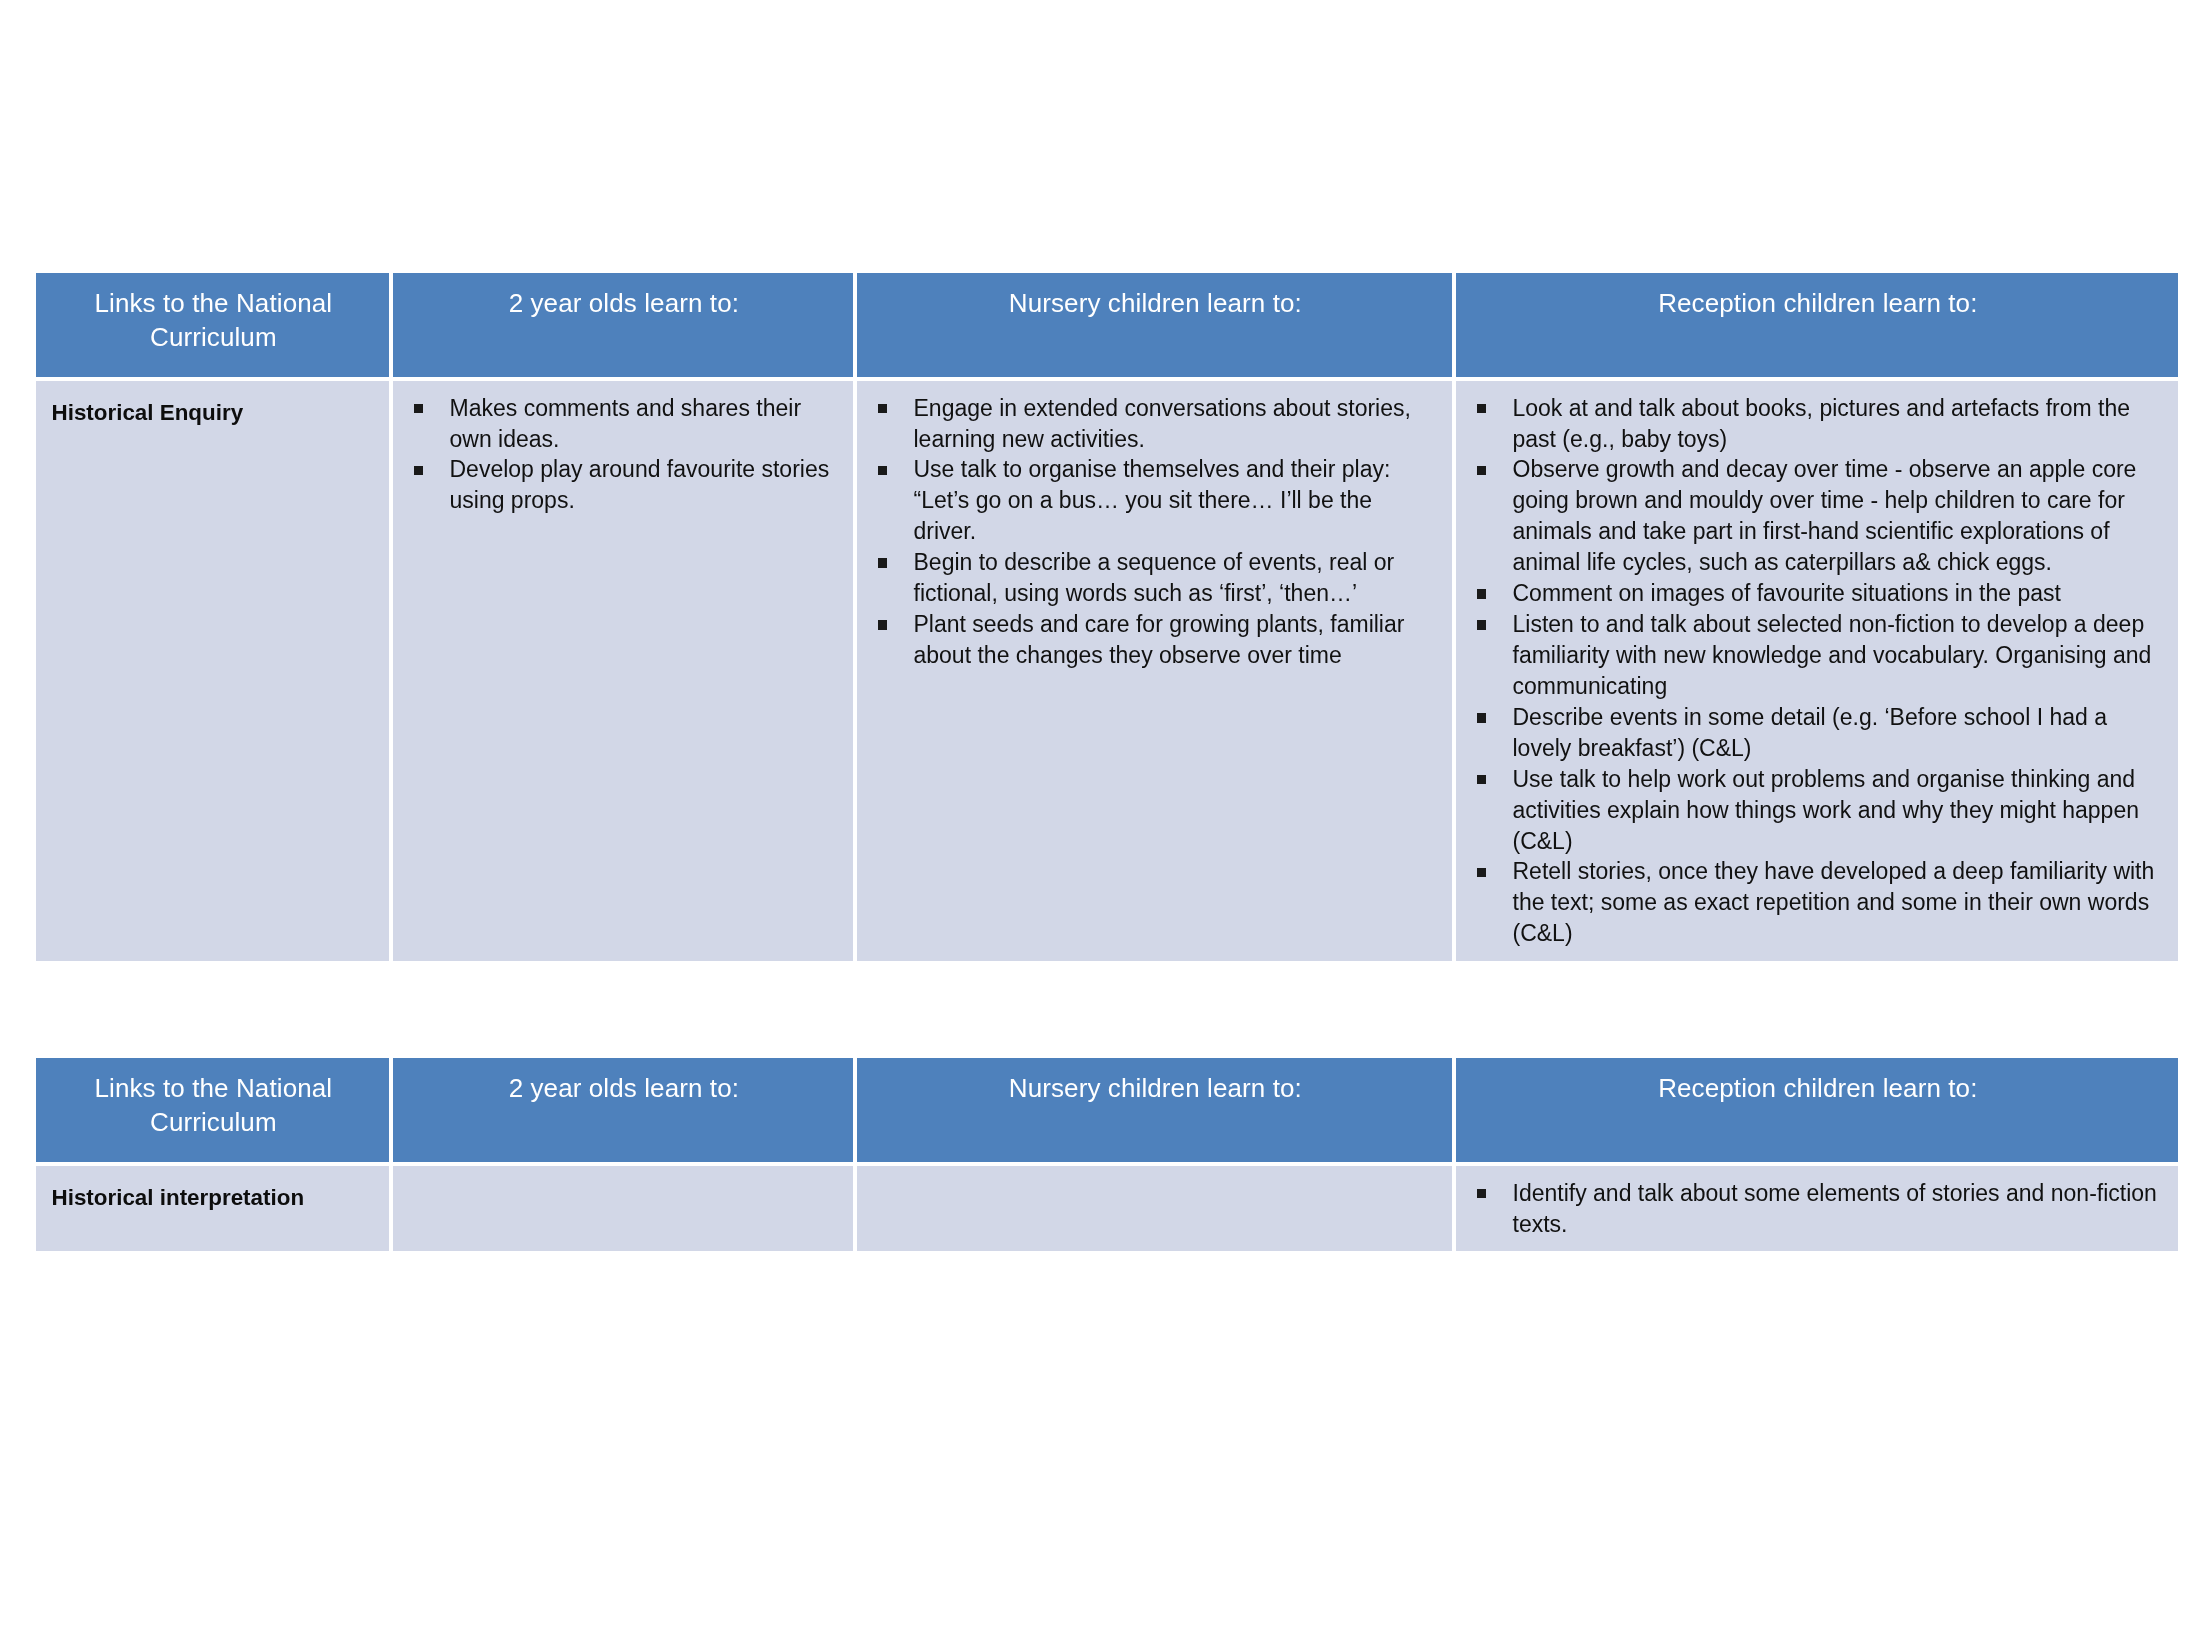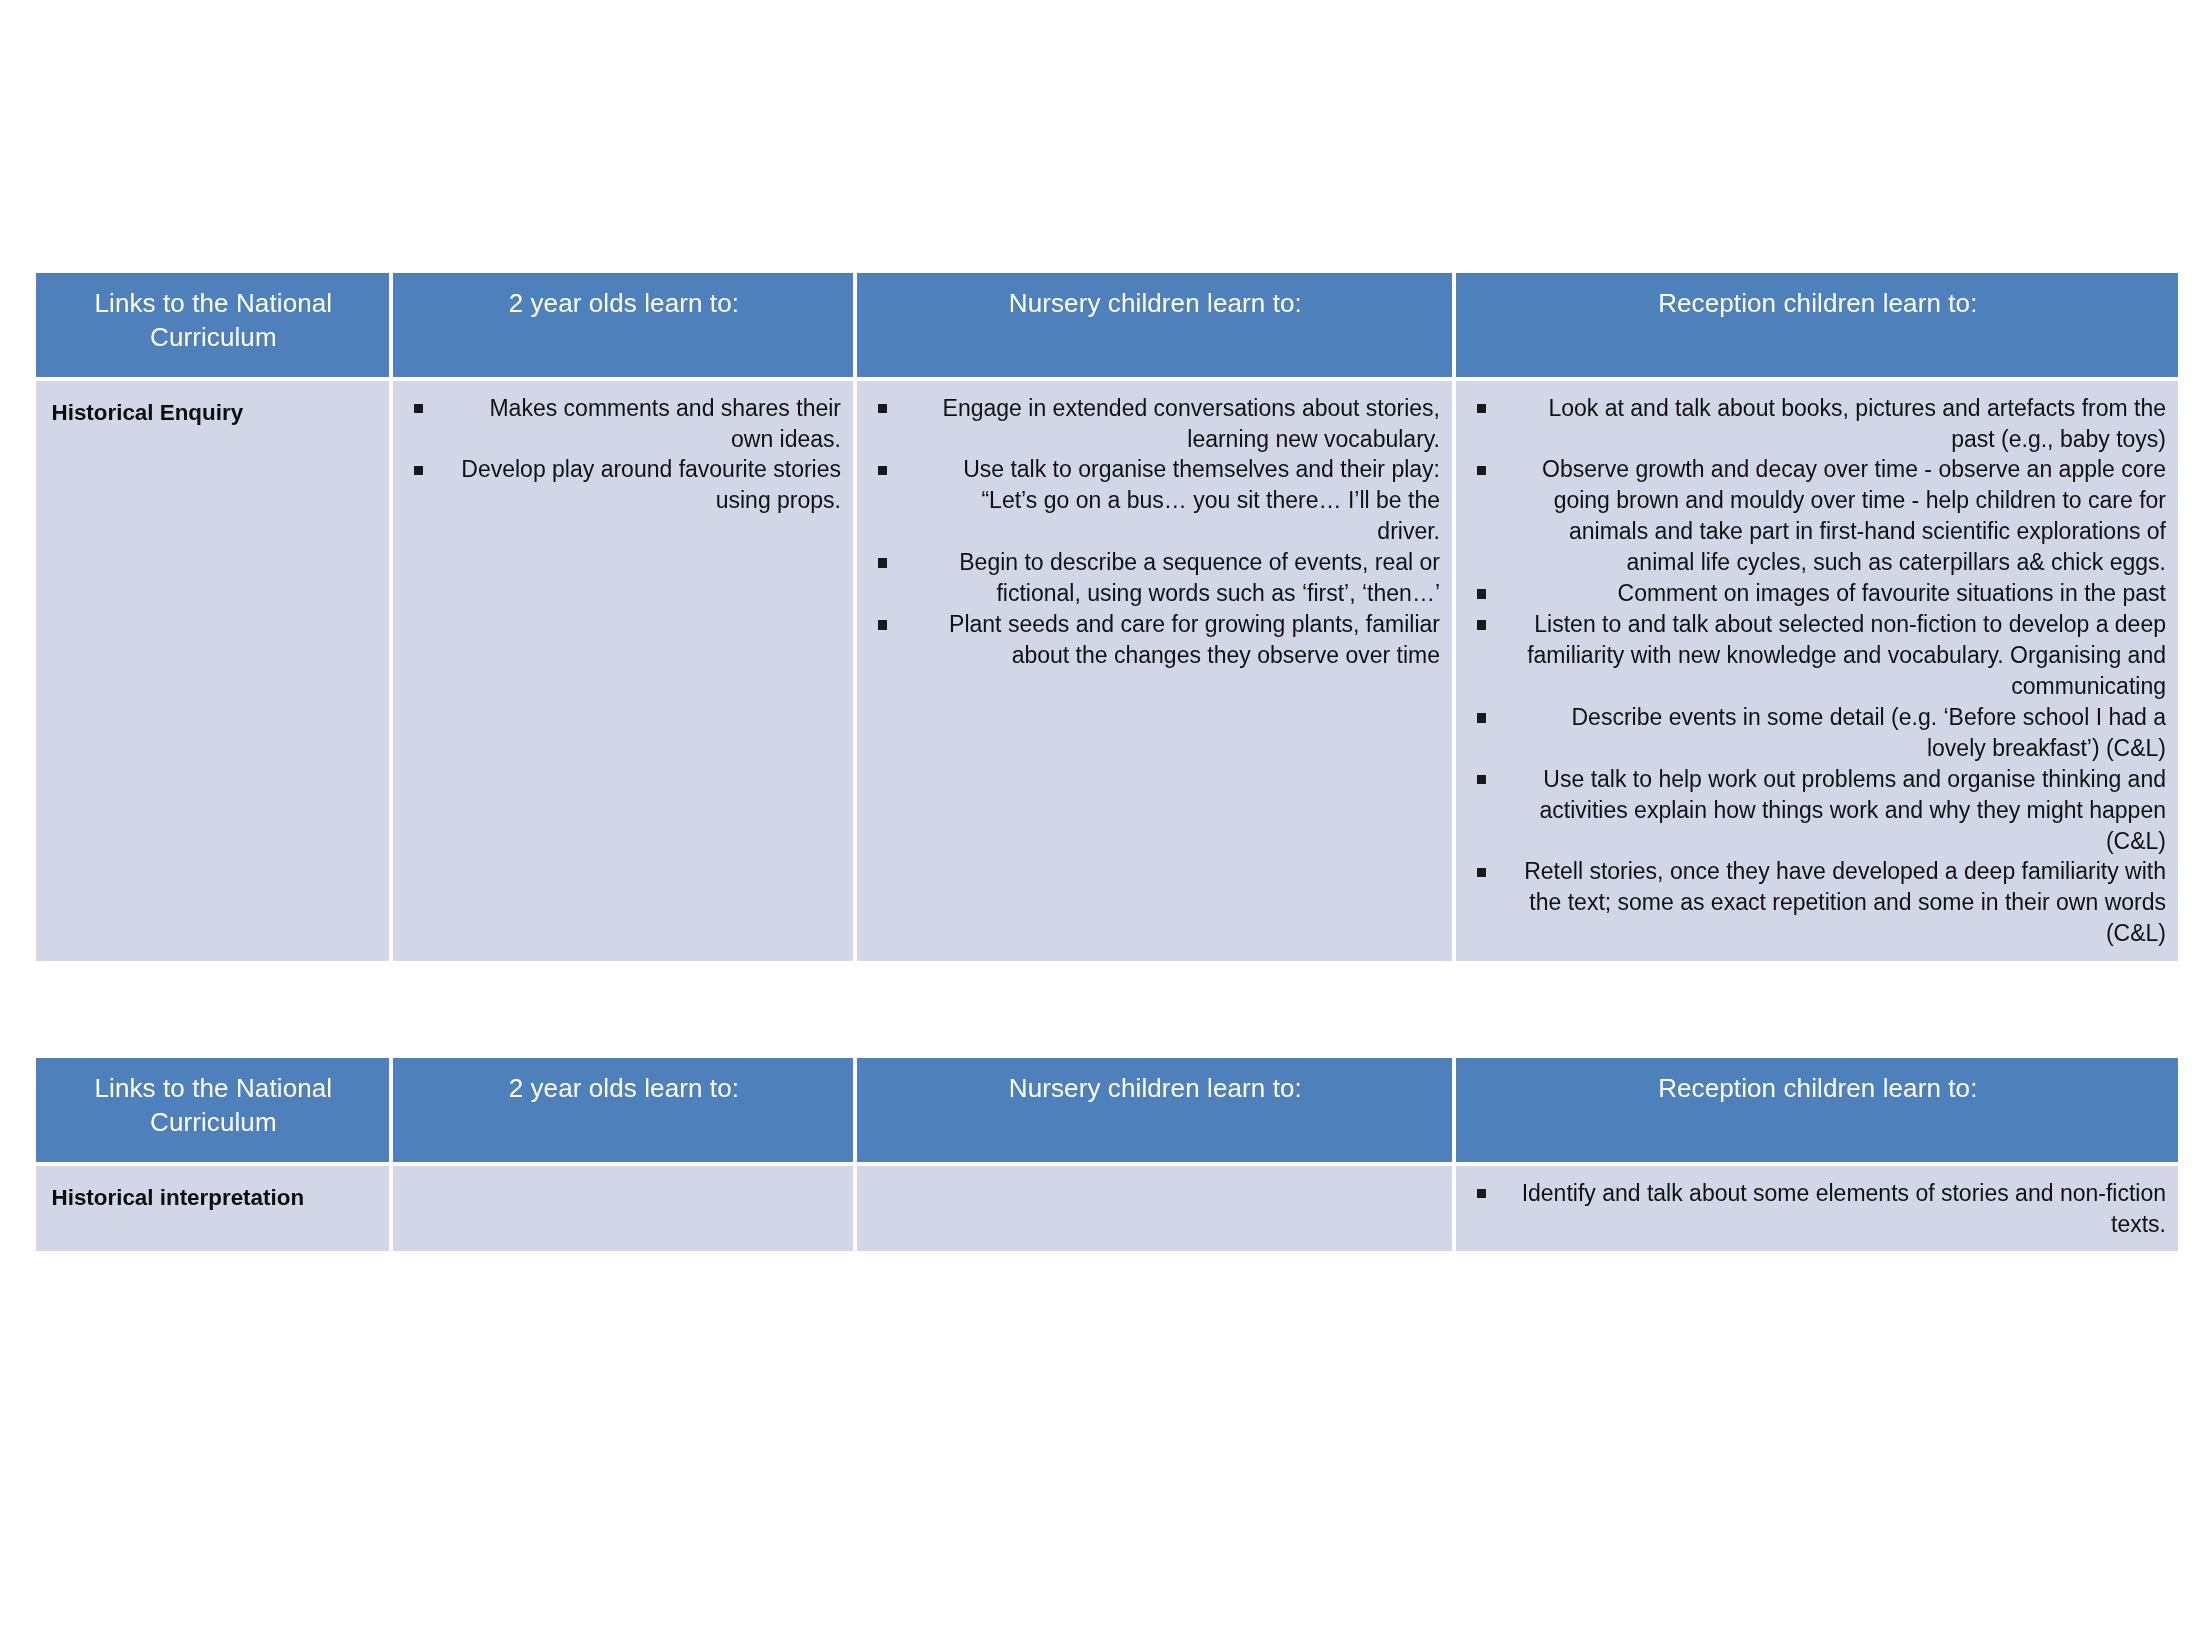--- a/index.html
+++ b/index.html
@@ -80,21 +80,20 @@
     font-size: 22.4px;
     color: #0d0d0d;
     padding-top: 17px;
   }
 
   
   ul.bullets {
     margin: 0;
     padding: 0;
     list-style: none;
-    text-align: right;
   }
   ul.bullets > li {
     position: relative;
     padding-left: 41px;
     margin: 0 0 0 0;
     font-size: 23px;
     line-height: 1.345;
     color: #111111;
   }
   ul.bullets > li .bullet-marker {
@@ -147,21 +146,21 @@
               <span class="bullet-marker"></span>
               <span>Develop play around favourite stories using props.</span>
             </li>
           </ul>
         </td>
 
         <td class="body-cell">
           <ul class="bullets">
             <li>
               <span class="bullet-marker"></span>
-              <span>Engage in extended conversations about stories, learning new vocabulary.</span>
+              <span>Engage in extended conversations about stories, learning new activities.</span>
             </li>
             <li>
               <span class="bullet-marker"></span>
               <span>Use talk to organise themselves and their play: “Let’s go on a bus… you sit there… I’ll be the driver.</span>
             </li>
             <li>
               <span class="bullet-marker"></span>
               <span>Begin to describe a sequence of events, real or fictional, using words such as ‘first’, ‘then…’</span>
             </li>
             <li>

